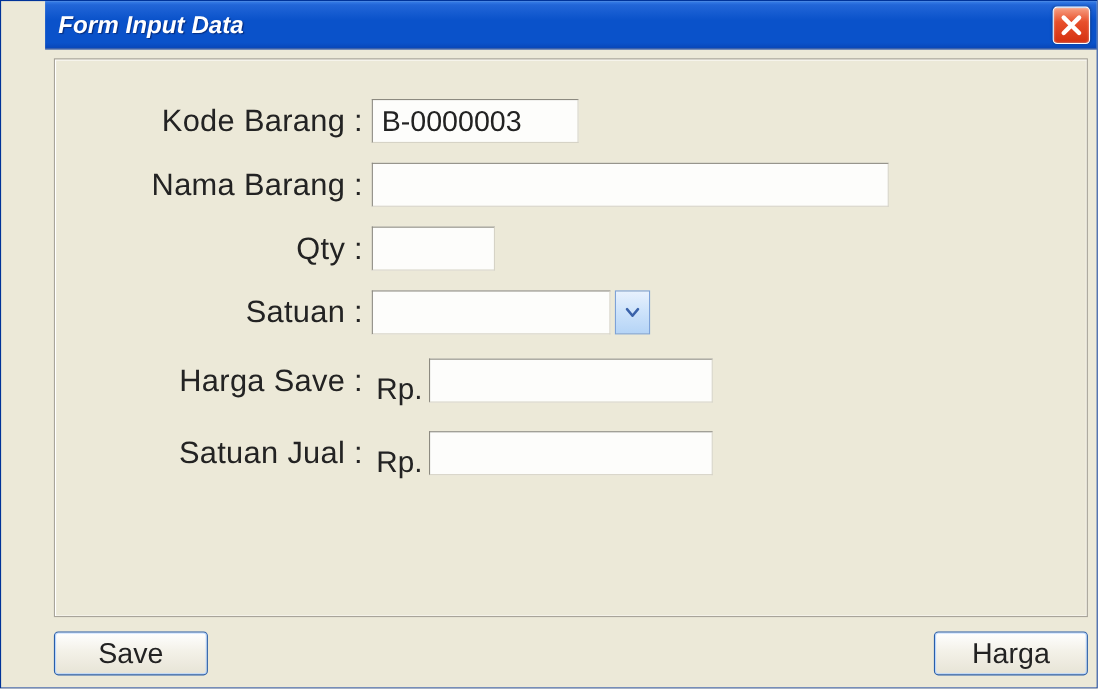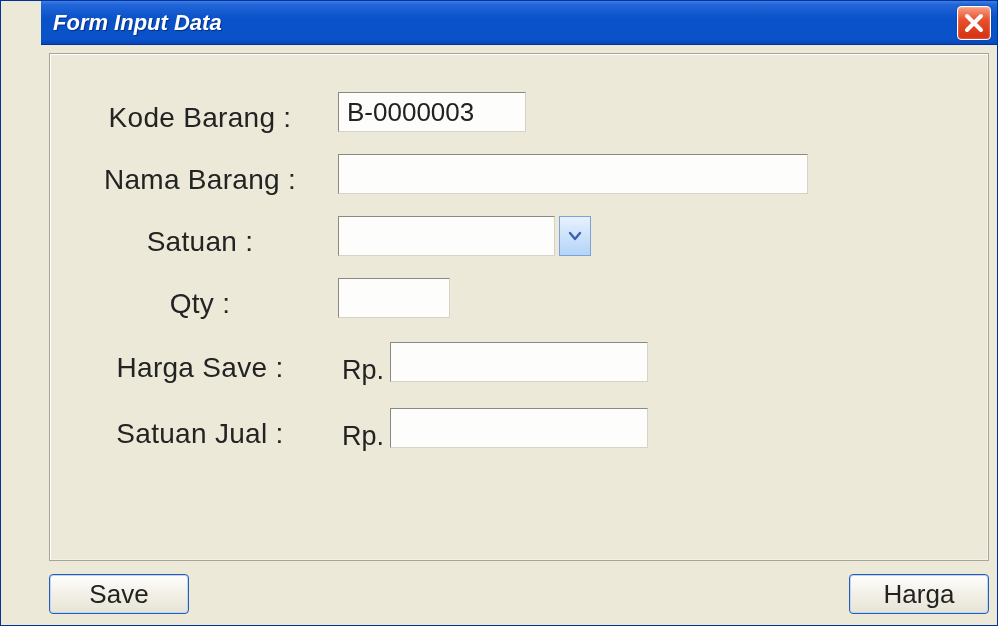--- a/index.html
+++ b/index.html
@@ -67,27 +67,26 @@
       position: relative;
       padding: 36px 20px 20px 20px;
     }
     .row {
       display: flex;
       align-items: center;
       margin-bottom: 18px;
     }
     .label {
       width: 268px;
-      text-align: center;
+      text-align: right;
       font-size: 28px;
       color: #232323;
       padding-right: 8px;
       white-space: nowrap;
       letter-spacing: 0.3px;
-      margin-top: 12px;
     }
     .prefix {
       font-size: 27px;
       color: #232323;
       width: 52px;
       padding-left: 4px;
       margin-top: 17px;
     }
     .textbox {
       background: #fdfdfb;
@@ -169,40 +168,40 @@
     <div class="form-panel">
 
       <div class="row">
         <div class="label">Kode Barang :</div>
         <input class="textbox w-kode" value="B-0000003" style="">
       </div>
 
       <div class="row">
         <div class="label">Nama Barang :</div>
         <input class="textbox w-nama" value="" style="">
+      </div>
+
+      <div class="row">
+        <div class="label">Qty :</div>
+        <input class="textbox w-qty" value="" style="">
       </div>
 
       <div class="row">
         <div class="label">Satuan :</div>
         <div class="combo w-satuan">
           <input class="textbox" style="width: 100%;" value="">
         </div>
         <div class="combo-btn">
           <svg width="14" height="14" viewBox="0 0 14 14">
             <path d="M2 4 L7 10 L12 4" fill="none" stroke="#3a62aa" stroke-width="2.3" stroke-linecap="round" stroke-linejoin="round"></path>
           </svg>
         </div>
       </div>
 
       <div class="row">
-        <div class="label">Qty :</div>
-        <input class="textbox w-qty" value="" style="">
-      </div>
-
-      <div class="row">
         <div class="label">Harga Save  :</div>
         <div class="prefix">Rp.</div>
         <input class="textbox w-harga" value="" style="">
       </div>
 
       <div class="row">
         <div class="label">Satuan Jual  :</div>
         <div class="prefix">Rp.</div>
         <input class="textbox w-harga" value="" style="">
       </div>

